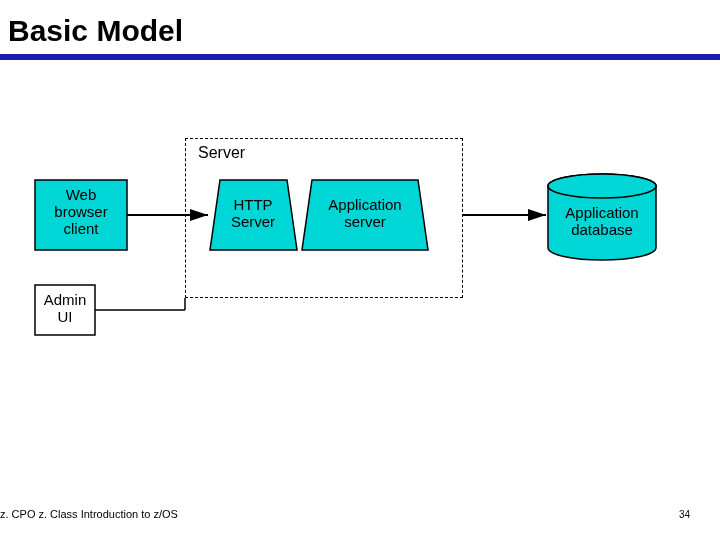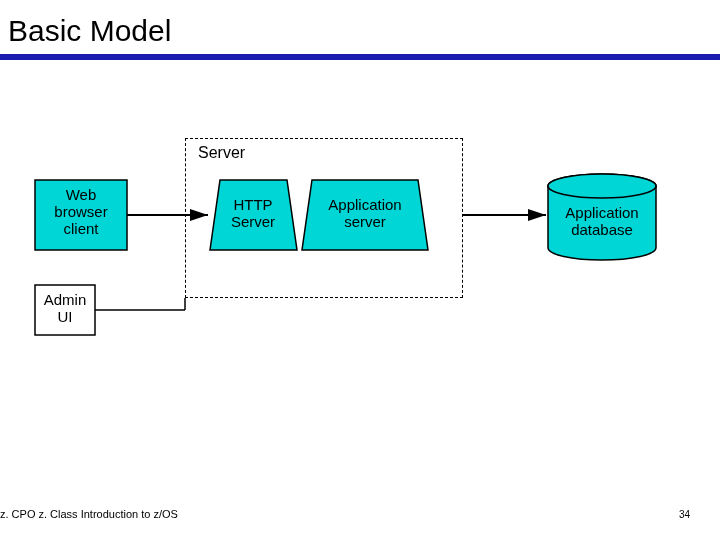--- a/index.html
+++ b/index.html
@@ -1,16 +1,16 @@
 <!DOCTYPE html>
 <html><head>
 <meta charset="utf-8">
 <style>
   html,body{margin:0;padding:0;width:720px;height:540px;background:#fff;font-family:Arial,Helvetica,sans-serif;color:#000;position:relative;overflow:hidden}
-  .slide-title{position:absolute;top:14px;left:8px;font-size:30px;font-weight:normal}
+  .slide-title{position:absolute;top:14px;left:8px;font-size:30px;font-weight:bold}
   .title-underline{position:absolute;top:54px;left:0;width:720px;height:6px;background:#1c1cb0}
   .svg-layer{position:absolute;top:0;left:0}
   .server-group{position:absolute;border:1px dashed #000;box-sizing:border-box}
   .server-label{position:absolute;font-size:16px}
   .footer-text{position:absolute;bottom:20px;width:100%;text-align:left;font-size:11px}
   .page-num{position:absolute;bottom:20px;right:30px;font-size:10px}
 </style>
 </head>
 <body>
 

